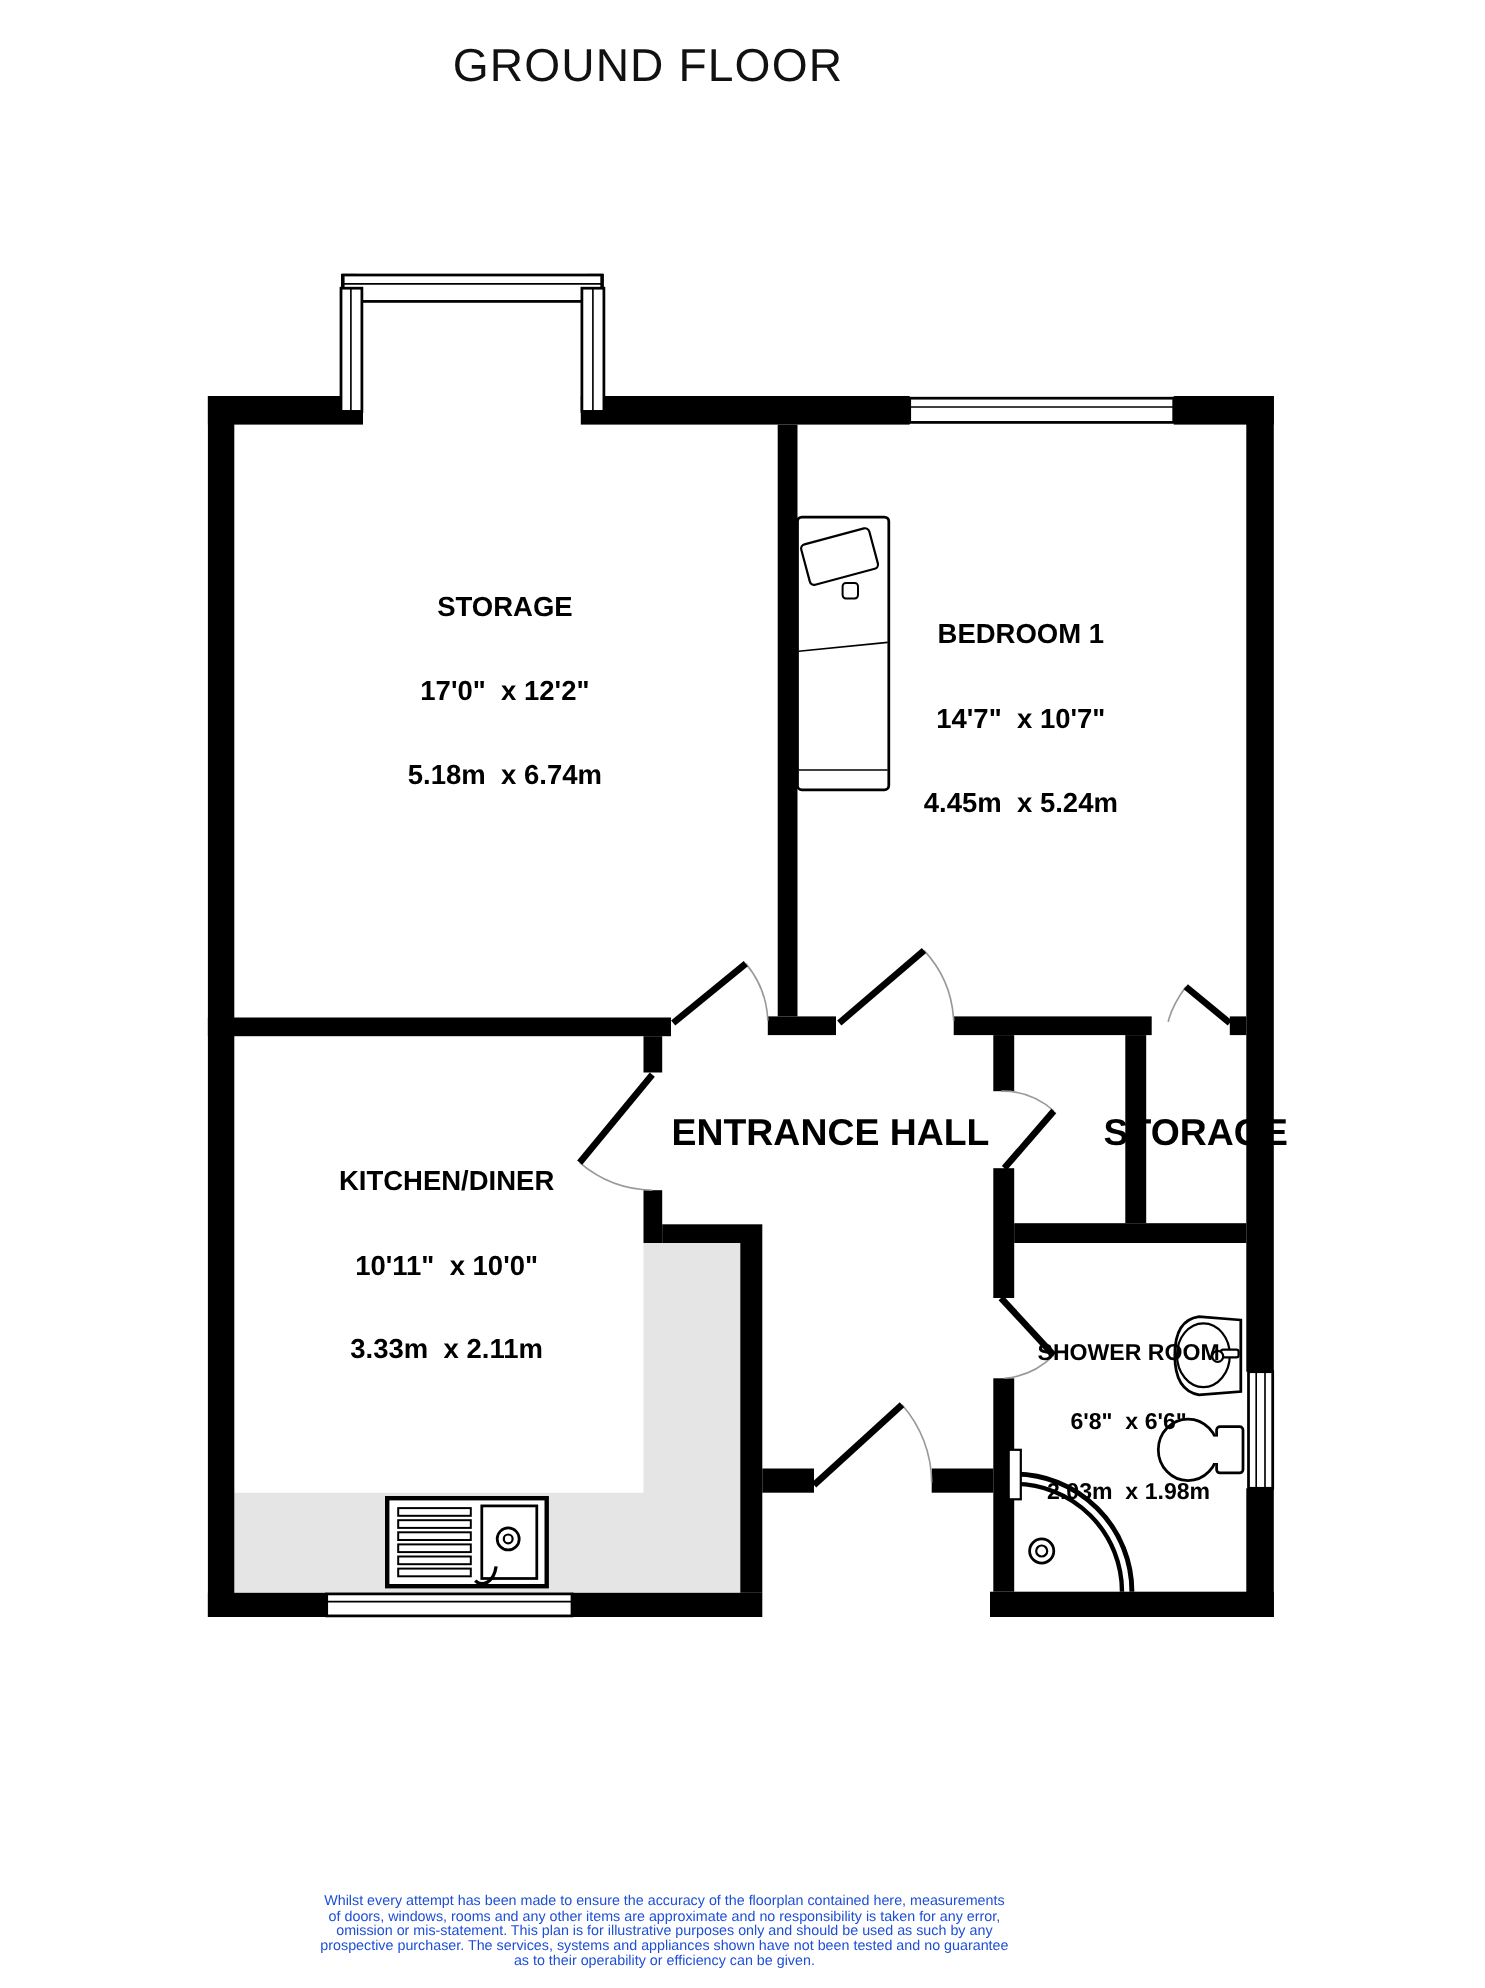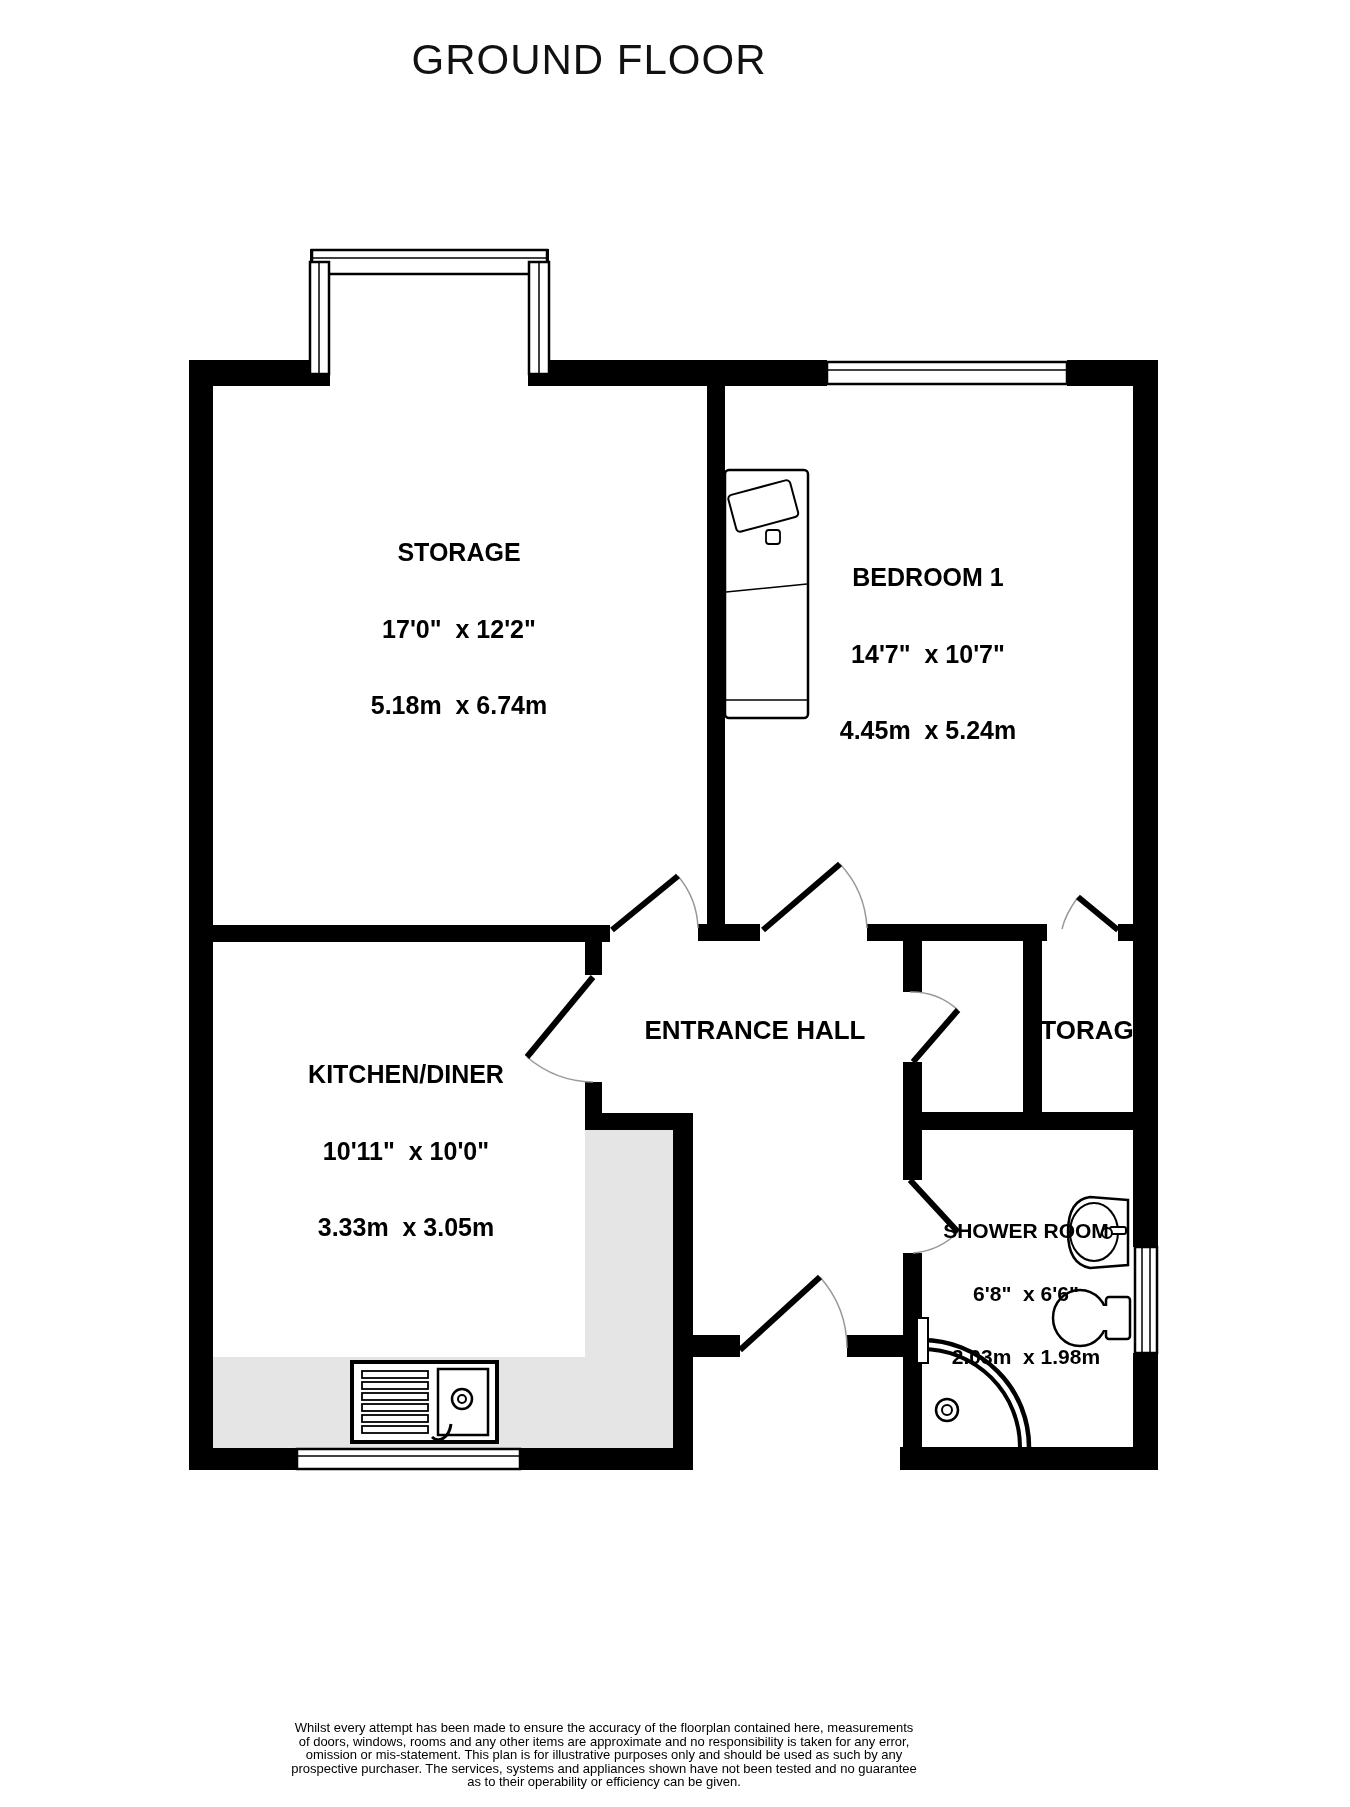--- a/index.html
+++ b/index.html
@@ -11,24 +11,24 @@
     position:absolute;top:36px;left:0;right:30px;text-align:center;
     font-size:42px;letter-spacing:1px;color:#111;z-index:3;
   }
   .plan-svg{position:absolute;top:0;left:0;z-index:2;}
   .room-label{
     position:absolute;transform:translate(-50%,-50%);text-align:center;
     color:#000;font-weight:bold;z-index:3;white-space:pre;line-height:25.5px;font-size:25px;
   }
   .room-label.under{z-index:1;}
   .room-label.small{font-size:21px;line-height:21px;}
-  .room-label.mid{font-size:26px;line-height:26px;}
+  .room-label.mid{font-size:34px;line-height:26px;}
   .disclaimer{
     position:absolute;top:1721px;left:0;right:0;text-align:center;
-    font-size:13px;line-height:13.5px;color:#000000;z-index:3;
+    font-size:13px;line-height:13.5px;color:#1d4ed8;z-index:3;
   }
 </style>
 </head>
 <body>
 
 <div class="page">
 
   <div class="title">GROUND FLOOR</div>
 
   <div class="room-label under mid" style="left:1087px;top:1030px;">
@@ -183,21 +183,21 @@
     <div>4.45m  x 5.24m</div>
   </div>
 
   <div class="room-label mid" style="left:755px;top:1030px;">
     <div>ENTRANCE HALL</div>
   </div>
 
   <div class="room-label" style="left:406px;top:1151px;">
     <div>KITCHEN/DINER</div>
     <div>10'11"  x 10'0"</div>
-    <div>3.33m  x 3.05m</div>
+    <div>3.33m  x 2.11m</div>
   </div>
 
   <div class="room-label small" style="left:1026px;top:1293px;text-align:center;">
     <div>SHOWER ROOM</div>
     <div>6'8"  x 6'6"</div>
     <div>2.03m  x 1.98m</div>
   </div>
 
   <div class="disclaimer">
     <div>Whilst every attempt has been made to ensure the accuracy of the floorplan contained here, measurements</div>

